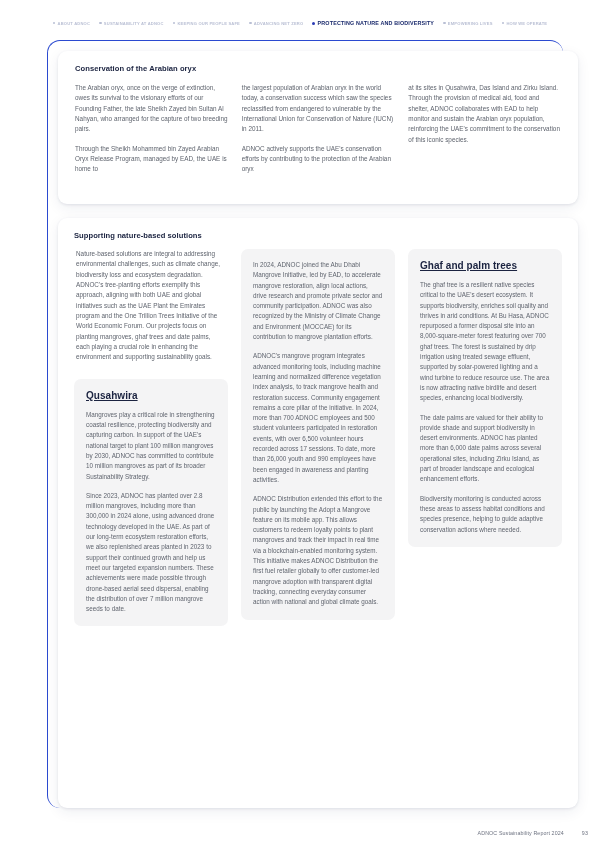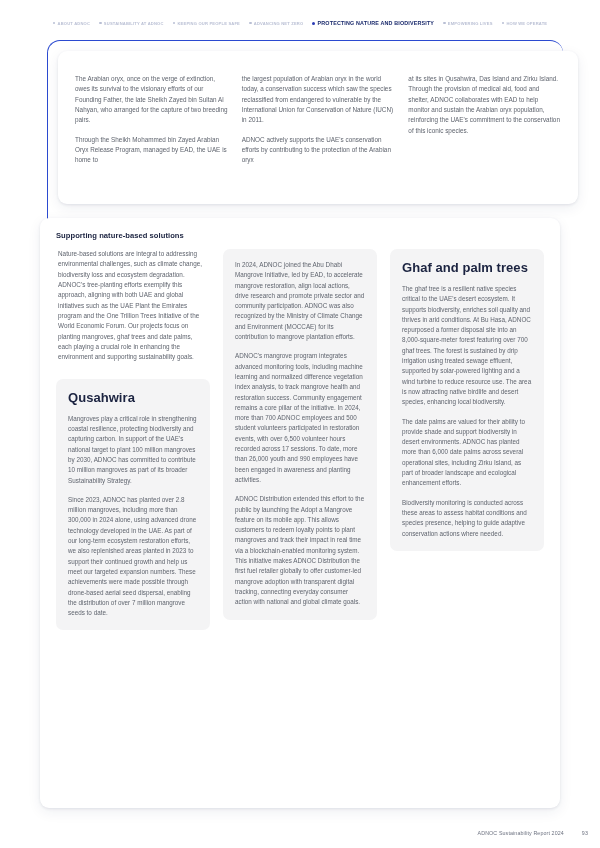--- a/index.html
+++ b/index.html
@@ -58,21 +58,21 @@
   }
 
   
   .card {
     position: absolute;
     background: #ffffff;
     border-radius: 9px;
     box-shadow: 0 1px 3px rgba(30,40,80,.10), 0 4px 14px rgba(30,40,80,.07);
   }
   #card-oryx  { left: 58px; top: 51px;  width: 520px; height: 153px; }
-  #card-nbs   { left: 40px; top: 218px; width: 520px; height: 590px; }
+  #card-nbs   { left: 58px; top: 218px; width: 520px; height: 590px; }
 
   .card-title {
     font-size: 7.6px;
     font-weight: 700;
     color: #1b2340;
     letter-spacing: 0.05px;
   }
   p.body {
     font-size: 6.35px;
     line-height: 10.35px;
@@ -94,21 +94,21 @@
   
   #card-nbs .inner { padding: 13px 16px 0 16px; }
   #card-nbs .cols { display: flex; gap: 13px; margin-top: 9px; }
   #card-nbs .col { width: 160px; }
 
   .subcard {
     background: #f4f4f5;
     border-radius: 7px;
     padding: 11px 12px 12px 12px;
   }
-  .subcard .card-title { font-size: 13px; }
+  .subcard .card-title { font-size: 10px; text-decoration: underline; }
   .subcard p.body { font-size: 6.3px; line-height: 10.3px; }
   .subcard .card-title + p.body { margin-top: 9px; }
 
   .col-intro { padding: 0 2px; }
   #mangroves-subcard { margin-top: 16px; }
 
   
   .footer {
     position: absolute;
     right: 12px; bottom: 12px;
@@ -154,20 +154,21 @@
       <div class="nav-item">
         <span class="nav-dot"></span>
         <span>HOW WE OPERATE</span>
       </div>
     </nav>
 
   <div class="frame"></div>
 
   <section class="card" id="card-oryx">
     <div class="inner">
+      <h2 class="card-title">Conservation of the Arabian oryx</h2>
       <div class="cols">
         <div class="col">
           <p class="body">The Arabian oryx, once on the verge of extinction, owes its survival to the visionary efforts of our Founding Father, the late Sheikh Zayed bin Sultan Al Nahyan, who arranged for the capture of two breeding pairs.</p>
           <p class="body">Through the Sheikh Mohammed bin Zayed Arabian Oryx Release Program, managed by EAD, the UAE is home to</p>
         </div>
         <div class="col">
           <p class="body">the largest population of Arabian oryx in the world today, a conservation success which saw the species reclassified from endangered to vulnerable by the International Union for Conservation of Nature (IUCN) in 2011.</p>
           <p class="body">ADNOC actively supports the UAE's conservation efforts by contributing to the protection of the Arabian oryx</p>
         </div>
         <div class="col">

